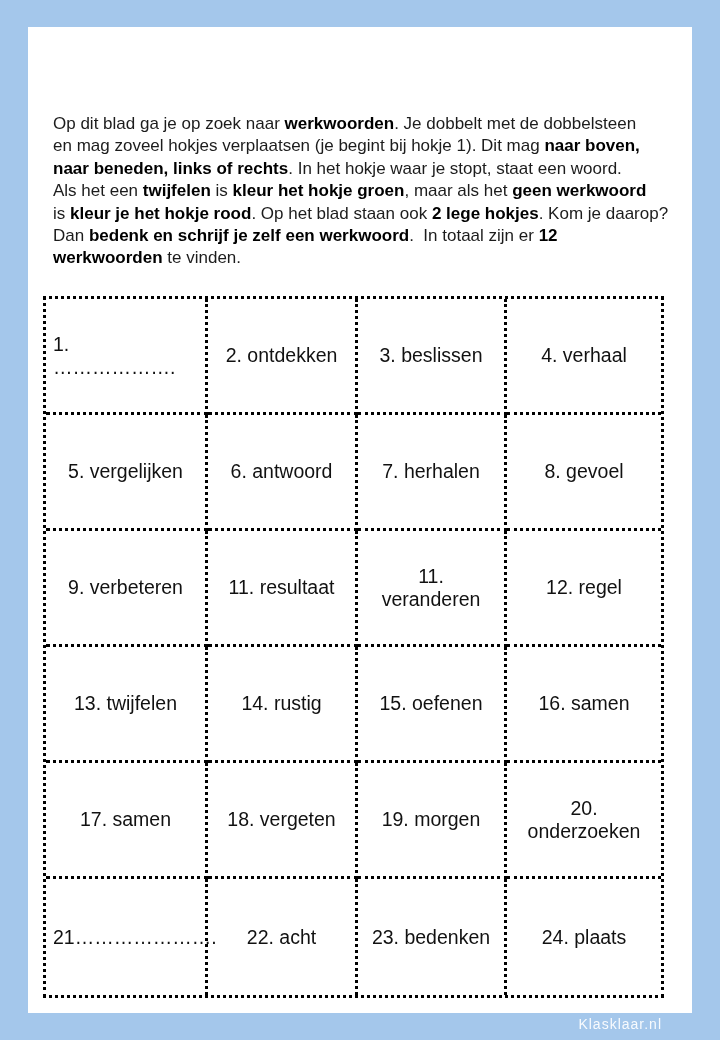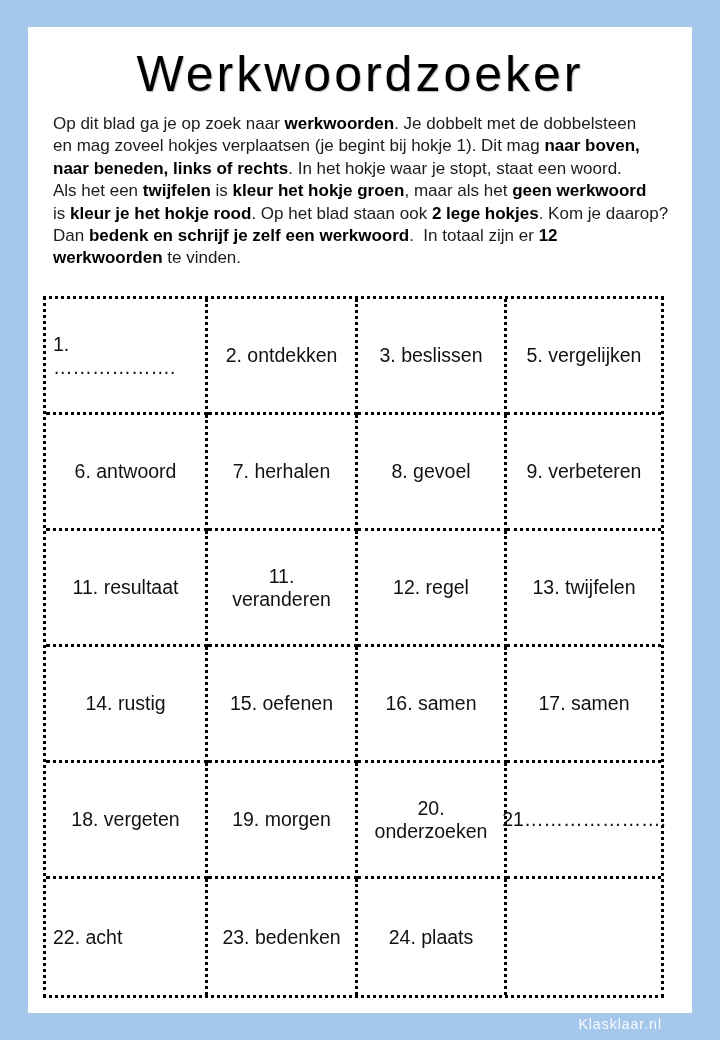--- a/index.html
+++ b/index.html
@@ -77,34 +77,34 @@
     font-size:14px;
     letter-spacing:1px;
     margin-top:44px;
   }
 </style>
 </head>
 <body>
 
 <div class="canvas">
   <div class="page">
-    <h1 class="title">Werkwoordzoeker</h1>
     <div class="instructions" id="instructions">
         <div class="instr-line"><span>Op dit blad ga je op zoek naar </span><b>werkwoorden</b><span>. Je dobbelt met de dobbelsteen</span></div>
         <div class="instr-line"><span>en mag zoveel hokjes verplaatsen (je begint bij hokje 1). Dit mag </span><b>naar boven,</b></div>
         <div class="instr-line"><b>naar beneden, links of rechts</b><span>. In het hokje waar je stopt, staat een woord.</span></div>
         <div class="instr-line"><span>Als het een </span><b>twijfelen</b><span> is </span><b>kleur het hokje groen</b><span>, maar als het </span><b>geen werkwoord</b></div>
         <div class="instr-line"><span>is </span><b>kleur je het hokje rood</b><span>. Op het blad staan ook </span><b>2 lege hokjes</b><span>. Kom je daarop?</span></div>
         <div class="instr-line"><span>Dan </span><b>bedenk en schrijf je zelf een werkwoord</b><span>.  In totaal zijn er </span><b>12</b></div>
         <div class="instr-line"><b>werkwoorden</b><span> te vinden.</span></div>
       </div>
     <div class="grid" id="grid">
         <div class="cell">1. ……………….</div>
         <div class="cell">2.  ontdekken</div>
         <div class="cell">3. beslissen</div>
+        <div class="cell">4. verhaal</div>
         <div class="cell">5. vergelijken</div>
         <div class="cell">6. antwoord</div>
         <div class="cell">7. herhalen</div>
         <div class="cell">8. gevoel</div>
         <div class="cell">9. verbeteren</div>
         <div class="cell">11. resultaat</div>
         <div class="cell">11.
 veranderen</div>
         <div class="cell">12. regel</div>
         <div class="cell">13. twijfelen</div>

